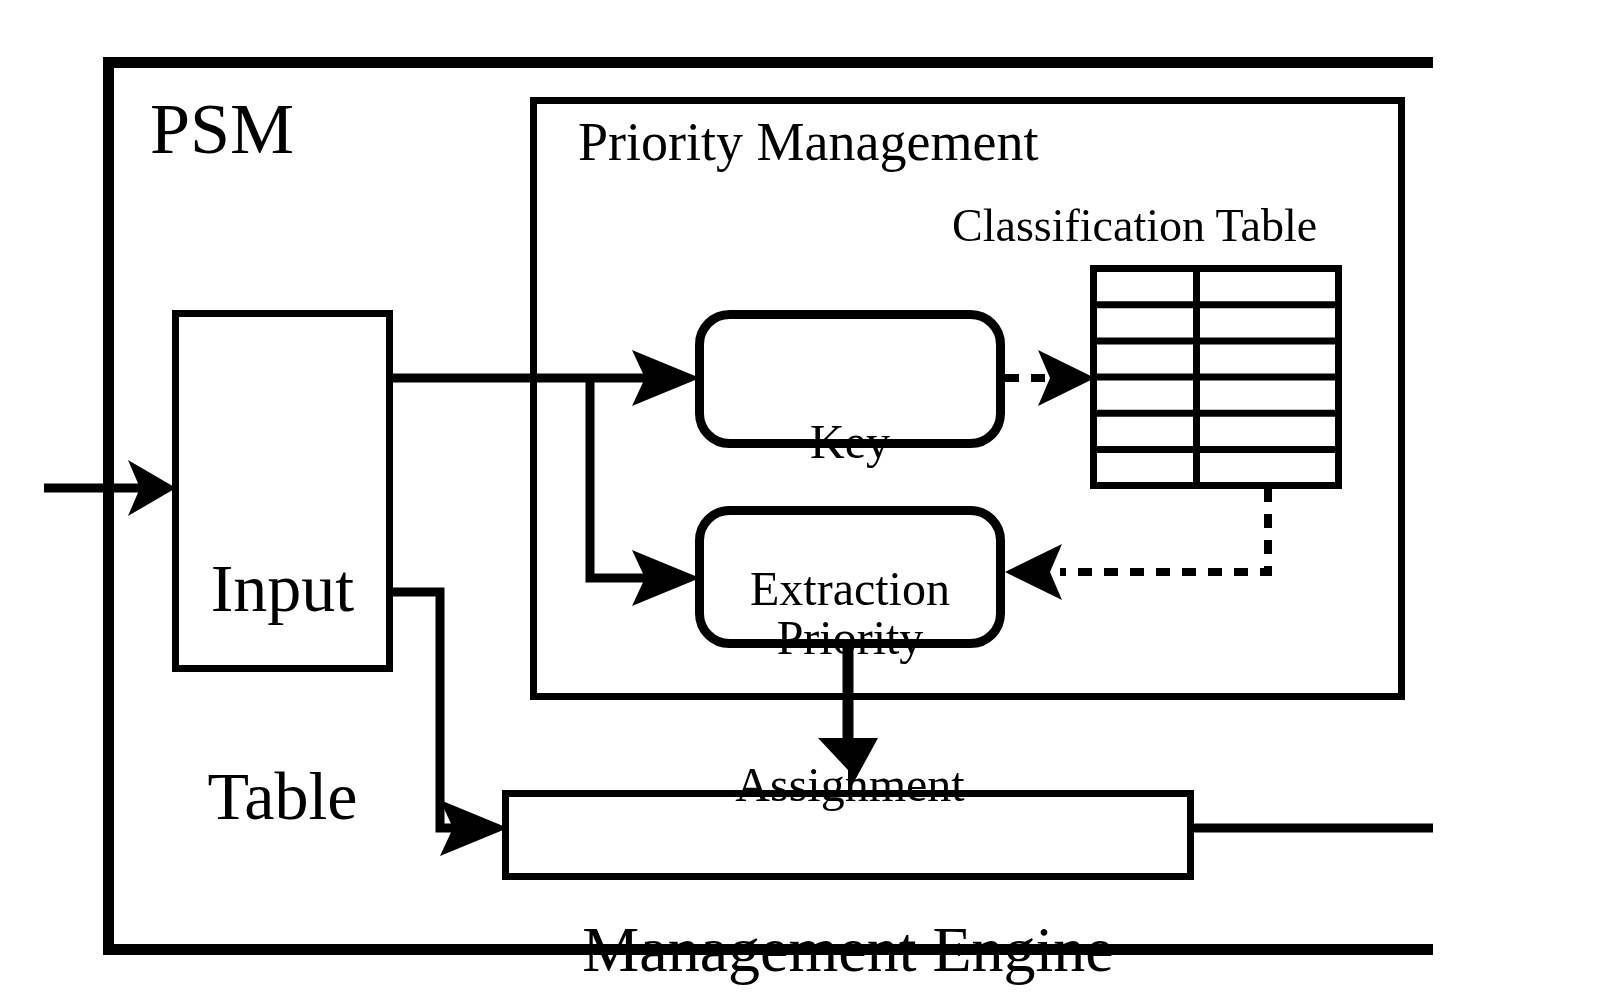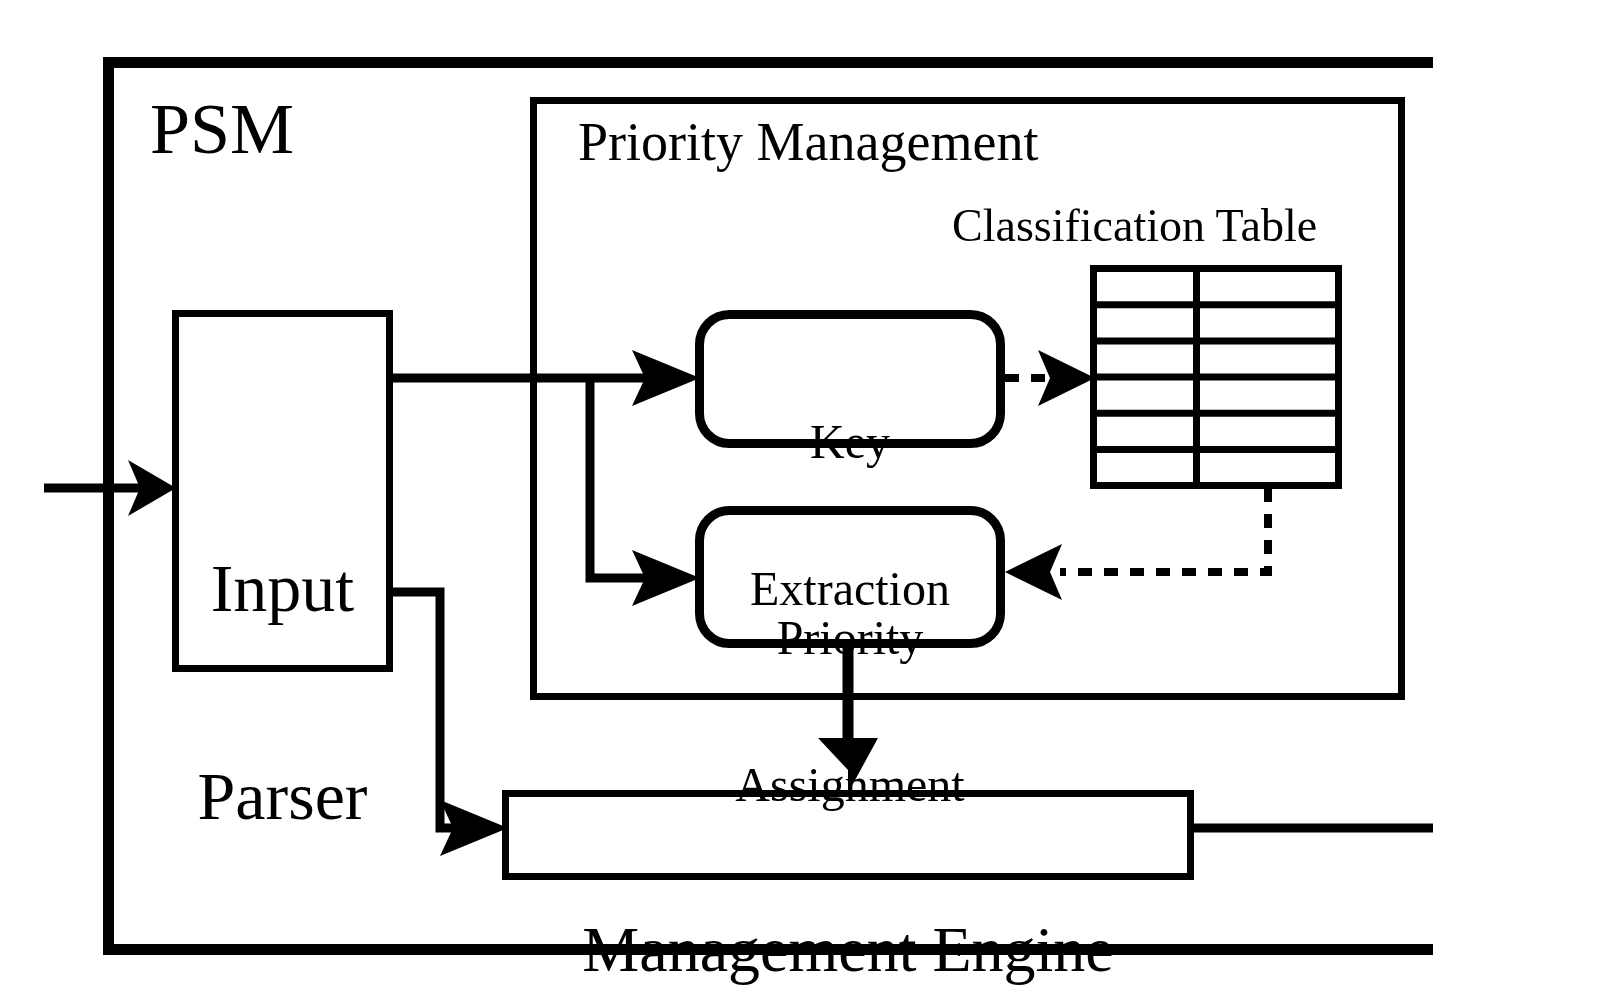--- a/index.html
+++ b/index.html
@@ -149,21 +149,21 @@
   </svg>
 
   <div class="lbl lbl-psm">PSM</div>
 
   <div class="lbl lbl-pm">Priority Management</div>
 
   <div class="lbl lbl-ct">Classification Table</div>
 
   <div class="lbl lbl-ip">
     <span>Input</span>
-    <span>Parser</span>
+    <span>Table</span>
   </div>
 
   <div class="lbl lbl-ke">
     <span>Key</span>
     <span>Extraction</span>
   </div>
 
   <div class="lbl lbl-pa">
     <span>Priority</span>
     <span>Assignment</span>

